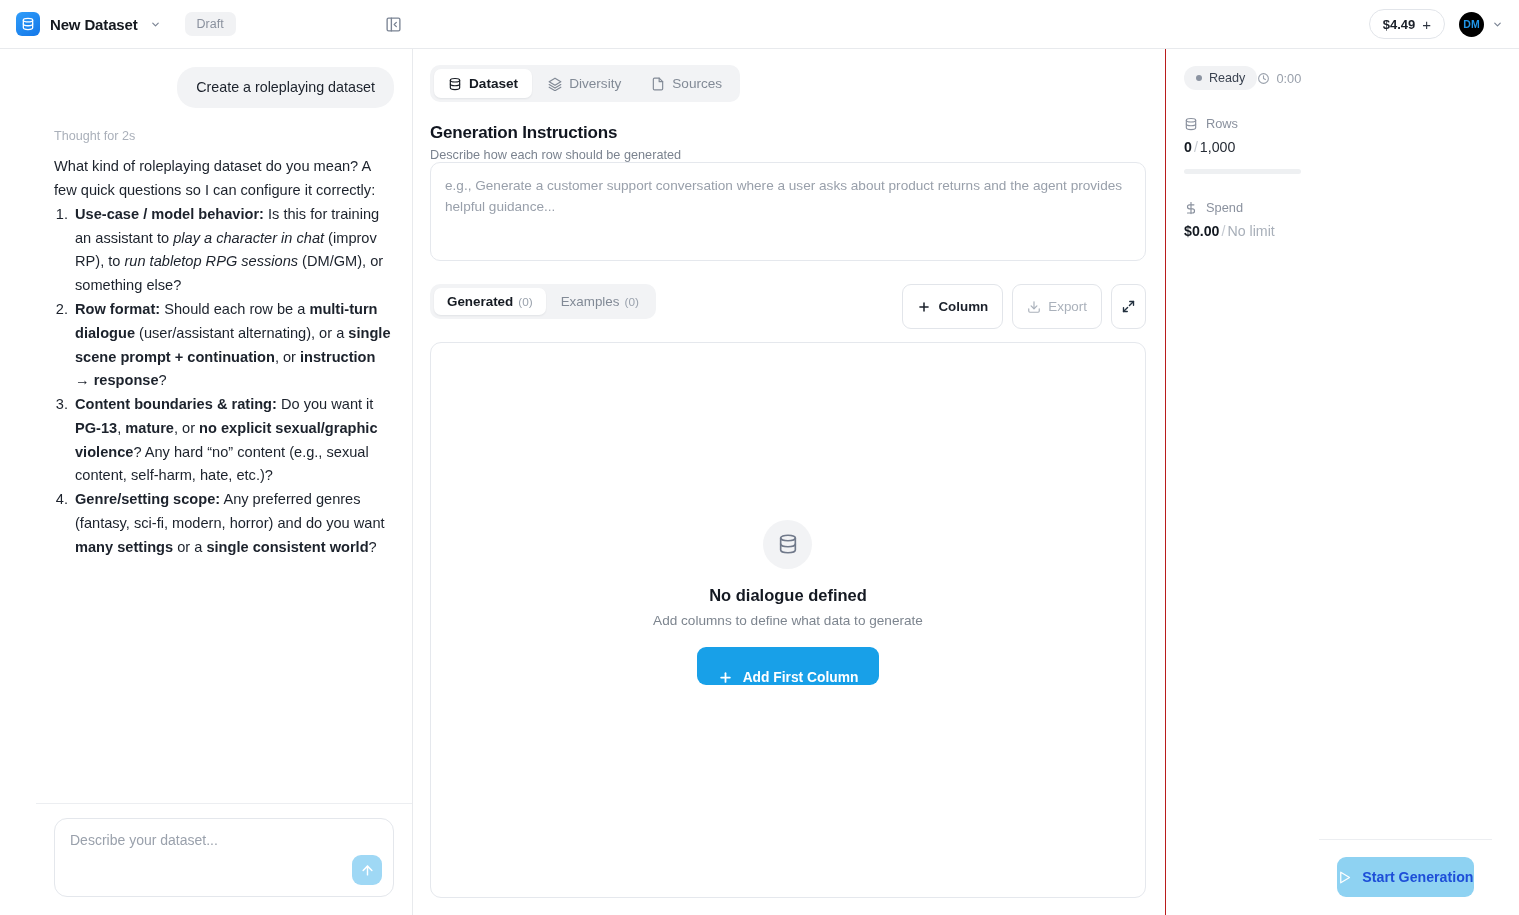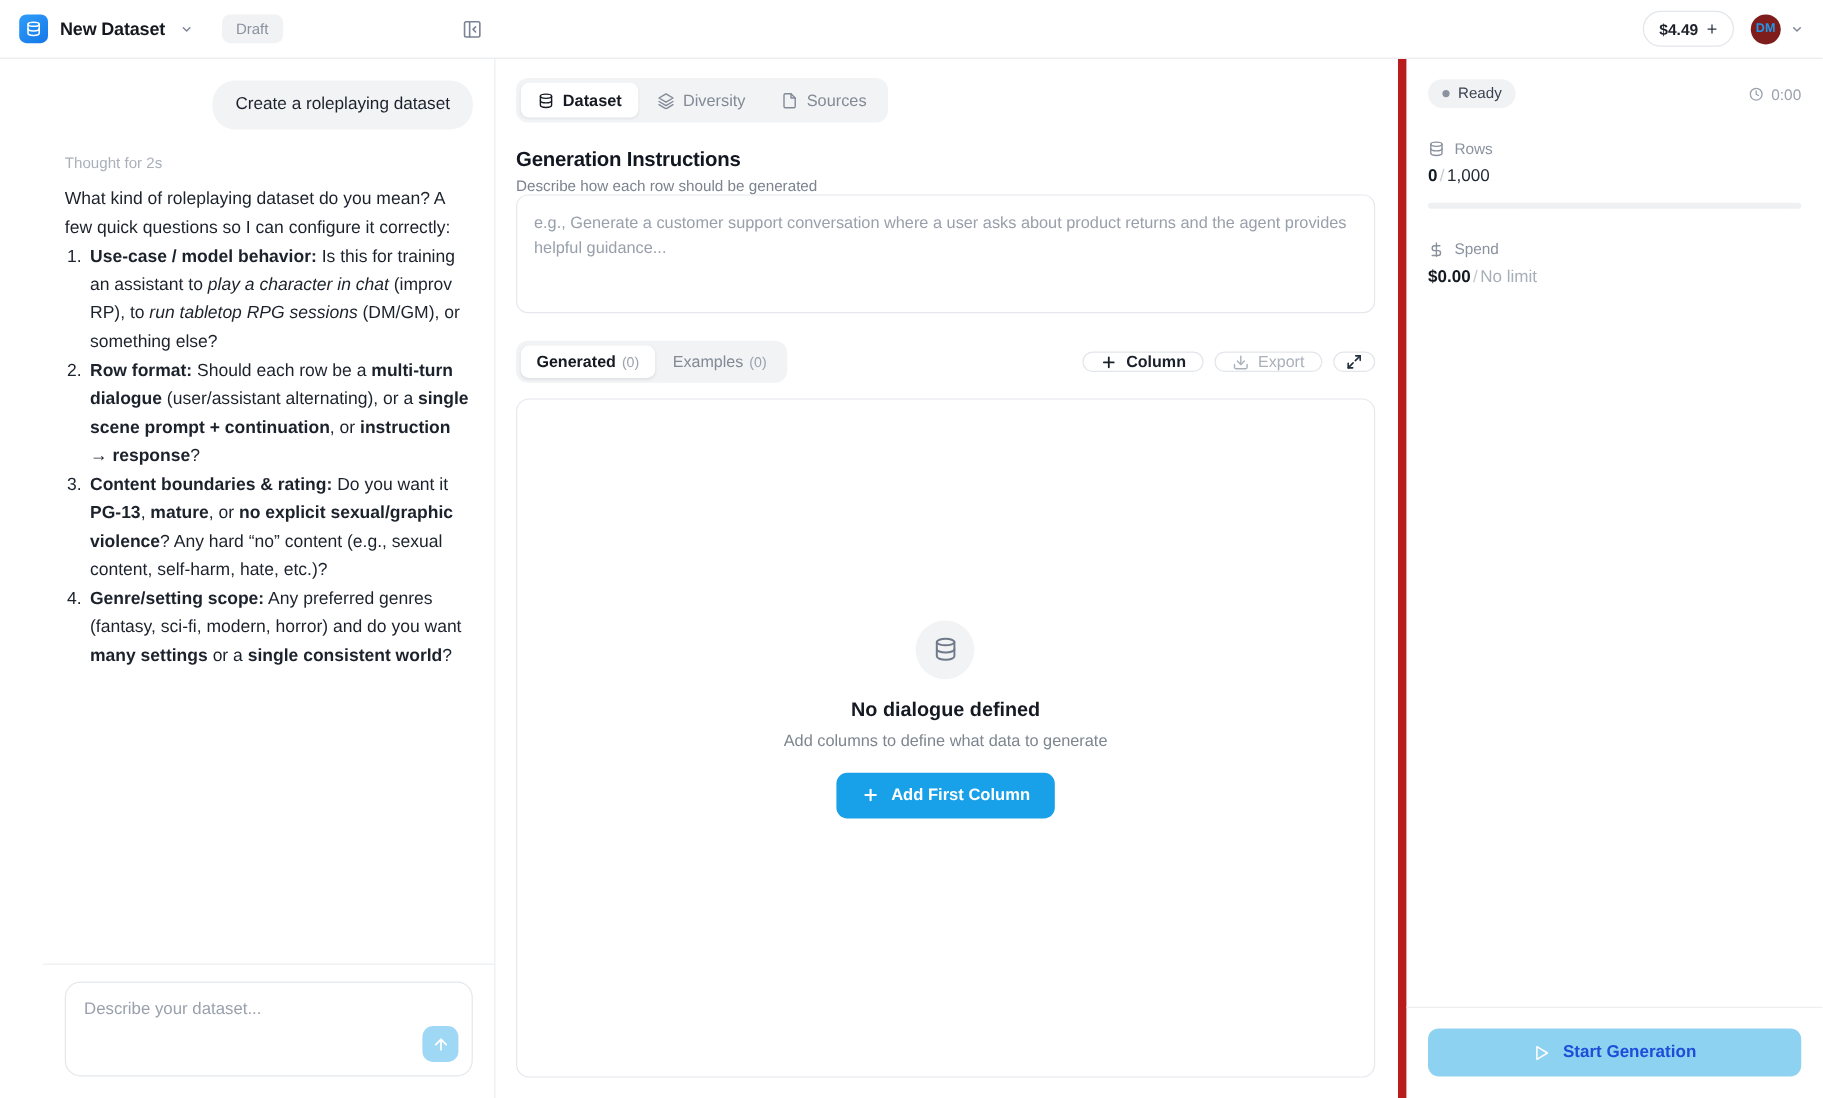--- a/index.html
+++ b/index.html
@@ -54,21 +54,21 @@
     border: 1px solid #e2e5ea; border-radius: 17px;
     height: 30px; padding: 0 13px;
     display: flex; align-items: center; gap: 7px;
     font-size: 13px; font-weight: 700; color: #1b2029;
     background: #fff; cursor: pointer;
   }
   .credit-plus { font-size: 15px; font-weight: 400; color: #2c3340; line-height: 1; }
   .avatar-wrap { display: flex; align-items: center; gap: 6px; cursor: pointer; }
   .avatar {
     width: 25px; height: 25px; border-radius: 50%;
-    background: #7f1d1d; color: #2196e8;
+    background: #000000; color: #2196e8;
     font-size: 10.5px; font-weight: 700;
     display: flex; align-items: center; justify-content: center;
     letter-spacing: .2px;
   }
 
   
   .body { flex: 1; display: flex; min-height: 0; padding-left: 36px; }
 
   
   .chat {
@@ -163,21 +163,21 @@
   .mid-row {
     margin-top: 23px;
     display: flex; align-items: center;
   }
   .seg2 { padding: 4px; }
   .seg2 .seg-item { padding: 6px 13px; font-size: 13.4px; gap: 5px; }
   .cnt { color: #9aa2ad; font-size: 11.8px; font-weight: 400; }
   .seg-item.active .cnt { color: #9aa2ad; font-weight: 400; }
   .mid-actions { margin-left: auto; display: flex; align-items: center; gap: 9px; }
   .obtn {
-    height: 17px; border: 1px solid #e2e5ea; border-radius: 9px;
+    height: 45px; border: 1px solid #e2e5ea; border-radius: 9px;
     background: #fff; display: flex; align-items: center; gap: 7px;
     padding: 0 14px; font-size: 13.4px; font-weight: 700; color: #1b212b;
     cursor: pointer;
   }
   .obtn.muted { color: #aab1bb; font-weight: 400; }
   .obtn.icon-only { width: 35px; padding: 0; justify-content: center; }
   .grid-area {
     margin-top: 13px; margin-bottom: 17px;
     flex: 1; min-height: 0;
     border: 1px solid #e5e8ed; border-radius: 11px;
@@ -190,30 +190,30 @@
     background: #f2f3f5; margin: 0 auto 17px auto;
     display: flex; align-items: center; justify-content: center;
   }
   .empty-title { font-size: 16.5px; font-weight: 700; color: #141922; }
   .empty-sub { margin-top: 8px; font-size: 13.6px; color: #7d858f; }
   .primary-btn {
     margin: 19px auto 0 auto;
     background: #18a0e8; color: #fff;
     border: none; border-radius: 9px;
     height: 38px; padding: 0 21px;
-    display: inline-flex; align-items: center; gap: 10px;
+    display: inline-flex; align-items: flex-end; gap: 10px;
     font-size: 13.8px; font-weight: 700; cursor: pointer;
     font-family: inherit;
   }
 
   
   .right {
     width: 354px; flex: 0 0 354px;
-    border-left: 7px solid #b91c1c;
-    display: flex; flex-direction: column;
+    border-left: 1px solid #b91c1c;
+    display: flex; 
     background: #fff;
   }
   .right-top { padding: 17px 18px 0 18px; }
   .status-row { display: flex; align-items: center; }
   .ready-pill {
     display: inline-flex; align-items: center; gap: 7px;
     background: #f1f2f4; border-radius: 13px;
     padding: 5px 12px; font-size: 12.6px; color: #3a4250; font-weight: 400;
   }
   .dot { width: 6px; height: 6px; border-radius: 50%; background: #8b93a1; }

